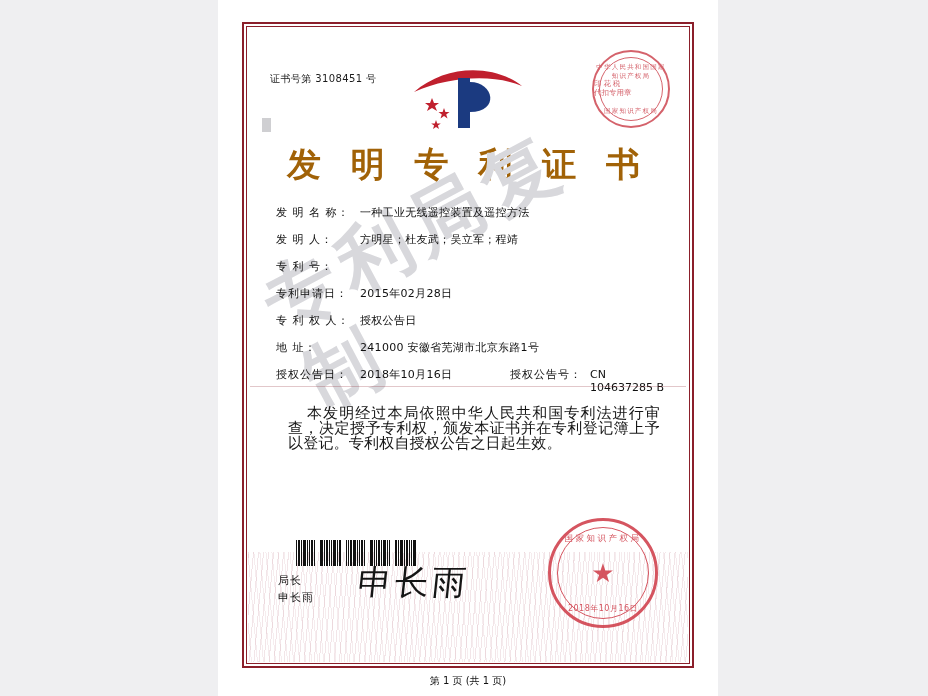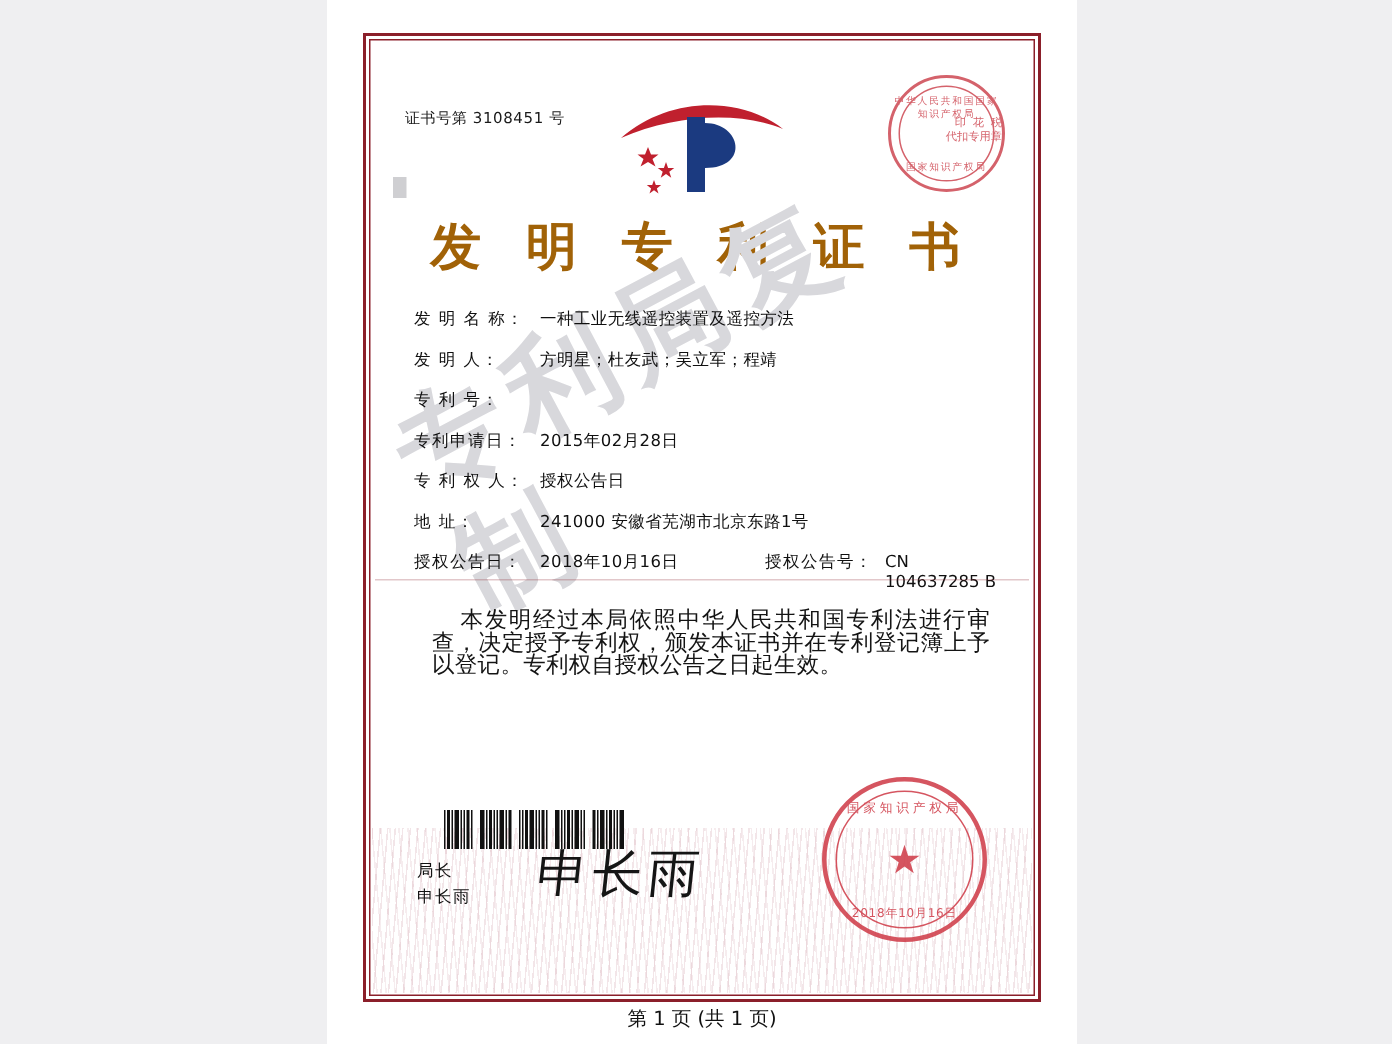--- a/index.html
+++ b/index.html
@@ -115,24 +115,24 @@
     font-size: 6.5px;
     letter-spacing: 1.2px;
     font-family: "DejaVu Sans", sans-serif;
   }
   .seal-top .arc-top { top: 11px; }
   .seal-top .arc-bot { bottom: 10px; }
   .seal-top .mid {
     position: absolute;
     left: 0; right: 0;
     top: 27px;
-    text-align: right;
+    text-align: left;
     font-size: 7.5px;
     line-height: 9px;
-    font-family: Liberation Mono, monospace;
+    font-family: Liberation Serif, serif;
   }
 
   
   .logo {
     position: absolute;
     left: 50%;
     top: 62px;
     transform: translateX(-50%);
     width: 120px;
     height: 72px;
@@ -297,21 +297,21 @@
     letter-spacing: .5px;
     font-family: "DejaVu Sans", sans-serif;
   }
 
   
   .page-no {
     position: absolute;
     left: 0; right: 0;
     bottom: 8px;
     text-align: center;
-    font-size: 13px;
+    font-size: 10px;
     color: #111;
     font-family: "DejaVu Sans", sans-serif;
   }
 
   
   .guilloche {
     position: absolute;
     left: 30px;
     right: 30px;
     bottom: 34px;

